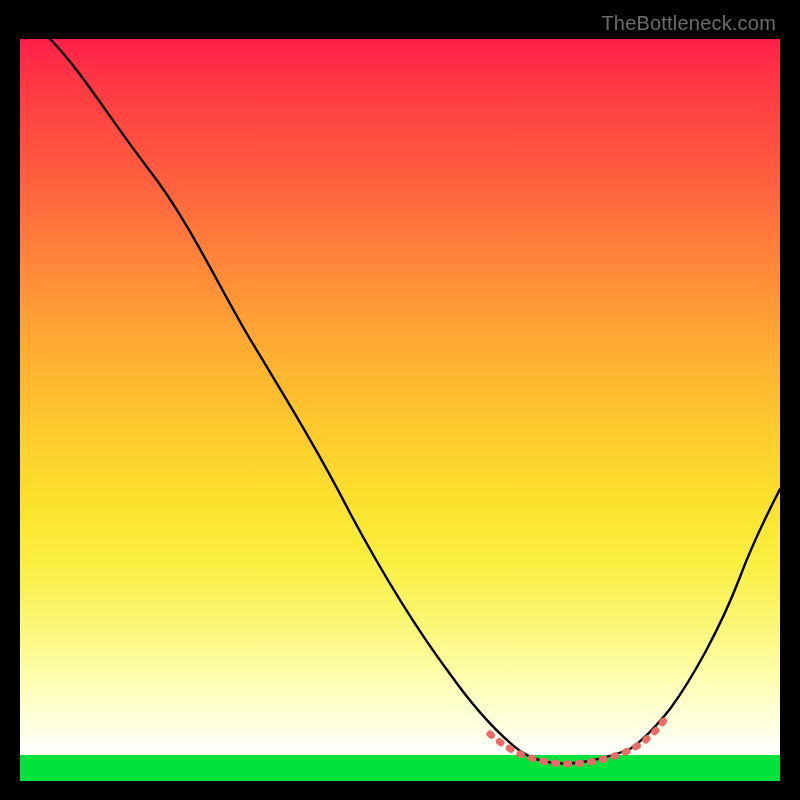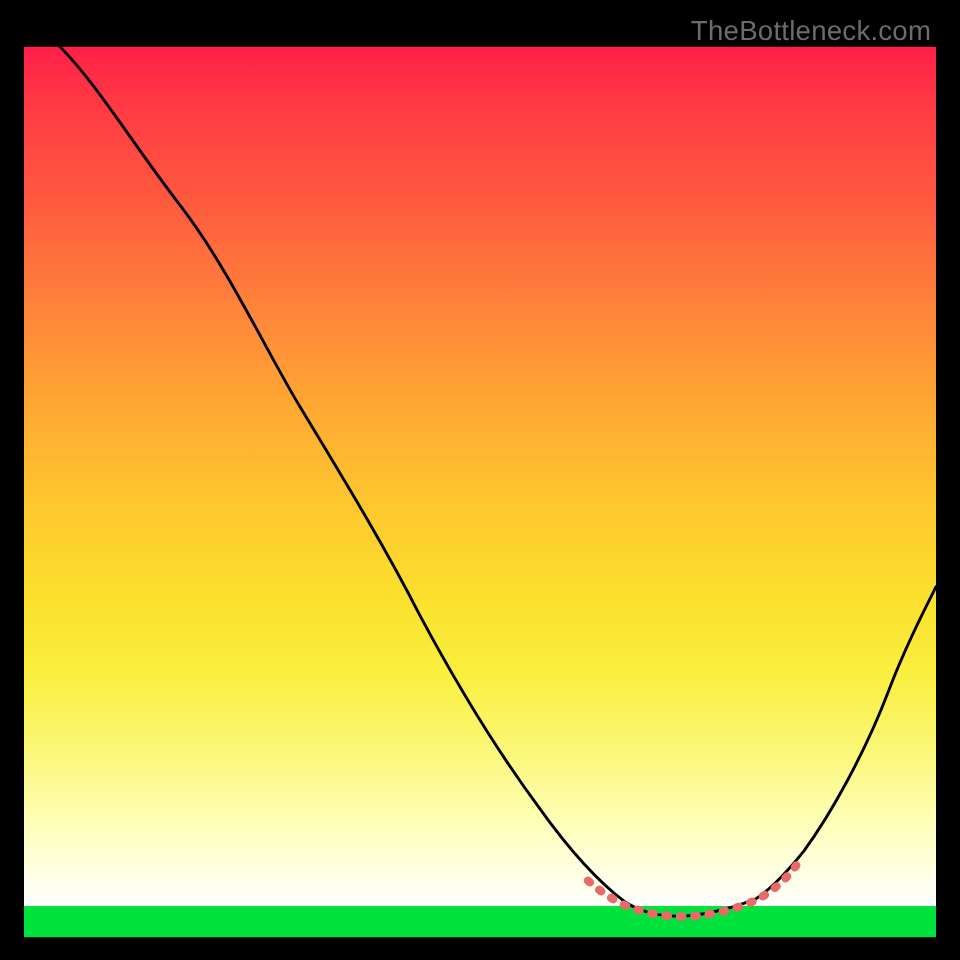--- a/index.html
+++ b/index.html
@@ -14,21 +14,21 @@
           #ff5a3f 18%,
           #ff823a 30%,
           #ffa933 42%,
           #fec92e 54%,
           #fbe02d 64%,
           #faef40 73%,
           #fbf778 82%,
           #feffb6 90%,
           #ffffea 97%,
           #ffffff 100%)}
-  .watermark{position:absolute;top:12px;right:24px;color:#6c6c6c;font-size:23px;font-weight:500;letter-spacing:.2px}
+  .watermark{position:absolute;top:12px;right:24px;color:#6c6c6c;font-size:20px;font-weight:500;letter-spacing:.2px}
   svg.curve{position:absolute;left:20px;top:39px;width:760px;height:742px;pointer-events:none}
 </style>
 </head>
 <body>
 
 <div class="frame">
   <div class="grad"></div>
   <div class="green-band"></div>
 </div>
 

